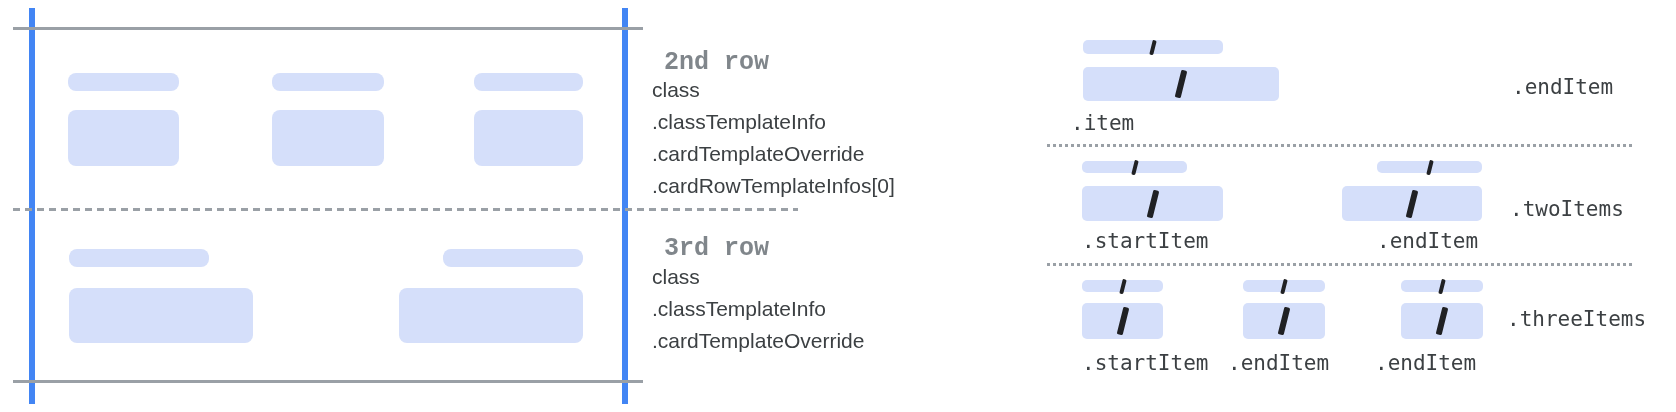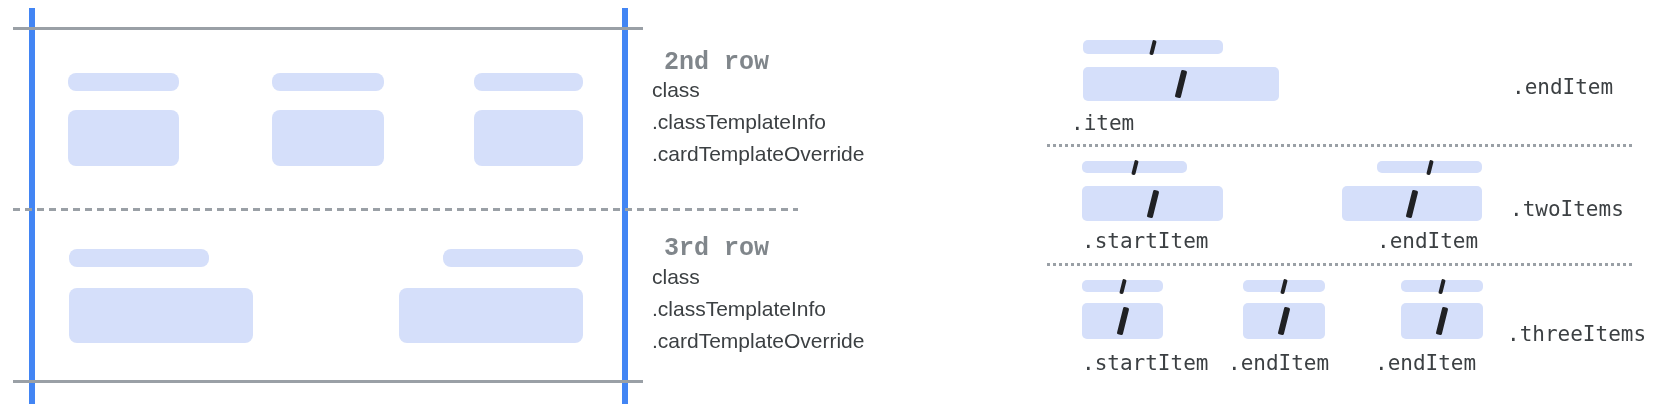--- a/index.html
+++ b/index.html
@@ -55,20 +55,21 @@
     <div class="bar" style="left:69px;top:288px;width:184px;height:55px"></div>
     <div class="bar" style="left:399px;top:288px;width:184px;height:55px"></div>
   </section>
 
   <section>
     <h2 class="rowtitle" style="left:652px;top:36px">2nd row</h2>
     <div class="code" style="left:652px;top:74px">
       <div>class</div>
       <div>.classTemplateInfo</div>
       <div>.cardTemplateOverride</div>
+      <div>.cardRowTemplateInfos[0]</div>
     </div>
   </section>
 
   <section>
     <h2 class="rowtitle" style="left:652px;top:222px">3rd row</h2>
     <div class="code" style="left:652px;top:261px">
       <div>class</div>
       <div>.classTemplateInfo</div>
       <div>.cardTemplateOverride</div>
     </div>
@@ -120,16 +121,16 @@
       </div>
     <div class="bar rp" style="left:1401px;top:280px;width:82px;height:12px">
       <i class="slash s"></i>
       </div>
     <div class="bar rp" style="left:1401px;top:303px;width:82px;height:36px">
       <i class="slash l"></i>
       </div>
     <div class="code-label" style="left:1082px;top:352px">.startItem</div>
     <div class="code-label" style="left:1228px;top:352px">.endItem</div>
     <div class="code-label" style="left:1375px;top:352px">.endItem</div>
-    <div class="code-label" style="left:1507px;top:323px">.threeItems</div>
+    <div class="code-label" style="left:1507px;top:308px">.threeItems</div>
   </section>
 
 </div>
 
 </body></html>

